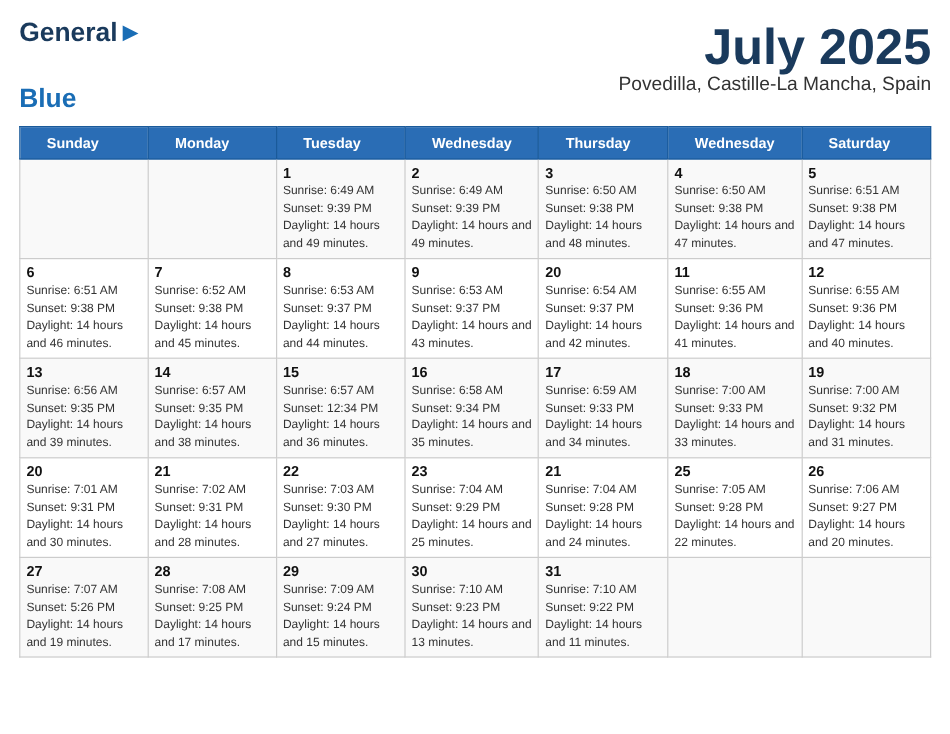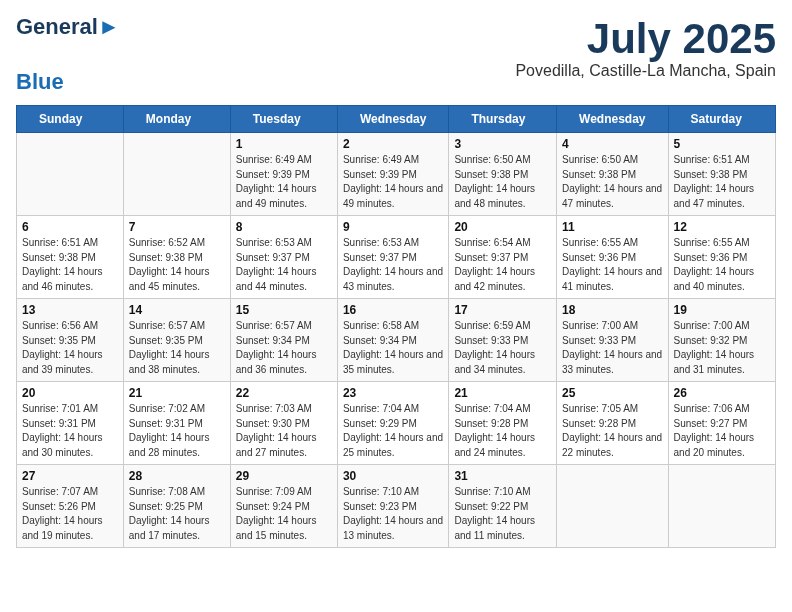--- a/index.html
+++ b/index.html
@@ -200,21 +200,21 @@
         </td>
         <td>
           <span class="day-num">14</span>
           <div class="day-info">Sunrise: 6:57 AM
 Sunset: 9:35 PM
 Daylight: 14 hours and 38 minutes.</div>
         </td>
         <td>
           <span class="day-num">15</span>
           <div class="day-info">Sunrise: 6:57 AM
-Sunset: 9:34 PM
+Sunset: 12:34 PM
 Daylight: 14 hours and 36 minutes.</div>
         </td>
         <td>
           <span class="day-num">16</span>
           <div class="day-info">Sunrise: 6:58 AM
 Sunset: 9:34 PM
 Daylight: 14 hours and 35 minutes.</div>
         </td>
         <td>
           <span class="day-num">17</span>

